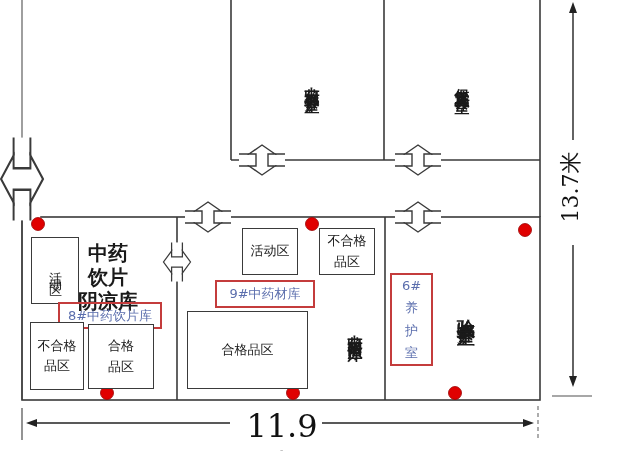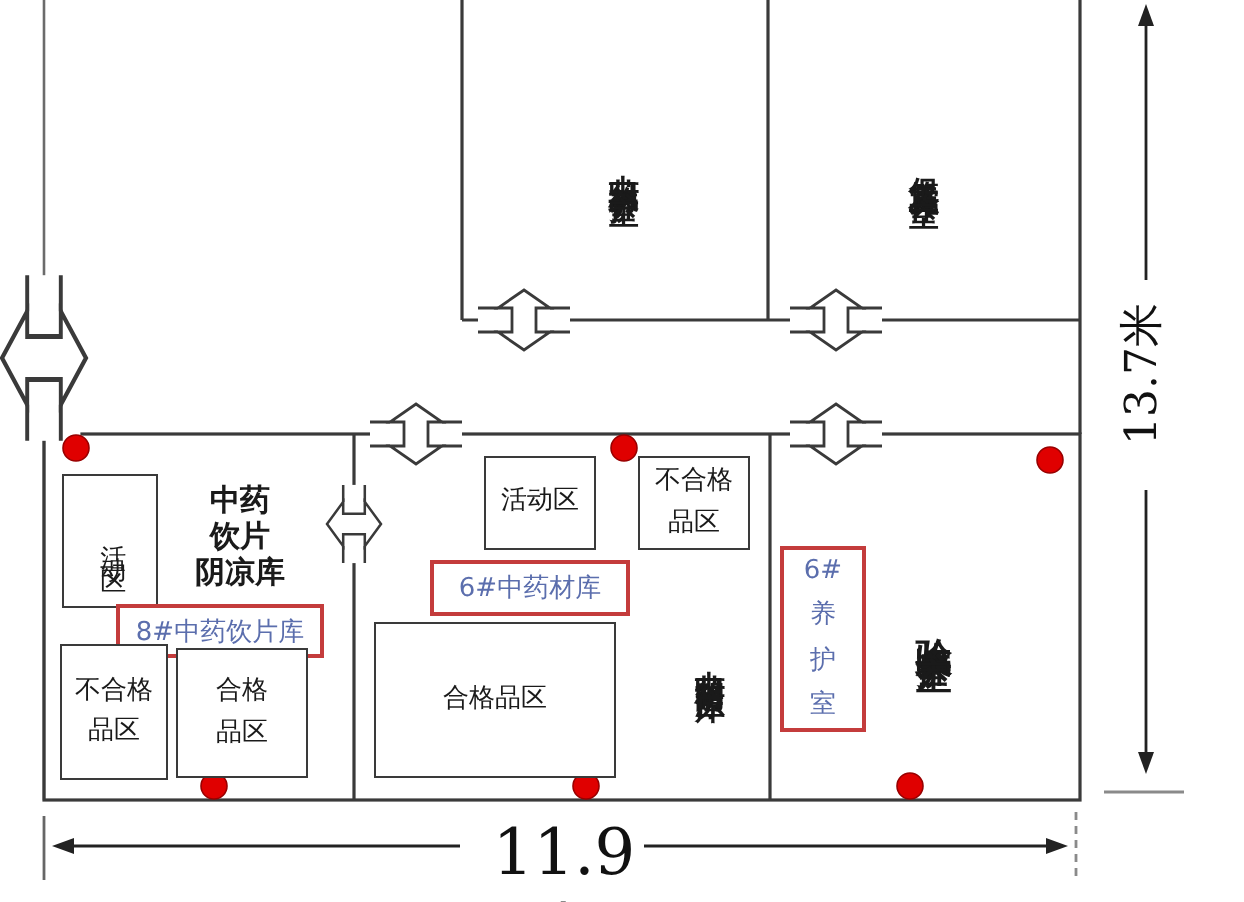--- a/index.html
+++ b/index.html
@@ -90,36 +90,36 @@
       <circle cx="525" cy="230" r="6.5"></circle>
       <circle cx="107" cy="393" r="6.5"></circle>
       <circle cx="293" cy="393" r="6.5"></circle>
       <circle cx="455" cy="393" r="6.5"></circle>
     </g>
   </svg>
 
   <div class="roomname vtext abs" style="left:293px;top:28px;width:28px;height:106px;font-size:15px;">中药材养护室</div>
   <div class="roomname vtext abs" style="left:443px;top:31px;width:28px;height:102px;font-size:15px;">保管员工作室</div>
 
-  <div class="roomname" style="left:88px;top:241px;width:64px;font-size:15px;">中药
+  <div class="roomname" style="left:76px;top:241px;width:64px;font-size:20px;">中药
 饮片
 阴凉库</div>
   <div class="zonebox" style="left:31px;top:237px;width:46px;height:65px;">
     <span class="vtext" style="letter-spacing:6px;">活动区</span>
   </div>
   <div class="tagbox" style="left:58px;top:302px;width:100px;height:23px;">8#中药饮片库</div>
   <div class="zonebox" style="left:30px;top:322px;width:52px;height:66px;">不合格
 品区</div>
   <div class="zonebox" style="left:88px;top:324px;width:64px;height:63px;">合格
 品区</div>
 
   <div class="zonebox" style="left:242px;top:228px;width:54px;height:45px;">活动区</div>
   <div class="zonebox" style="left:319px;top:228px;width:54px;height:45px;">不合格
 品区</div>
-  <div class="tagbox" style="left:215px;top:280px;width:96px;height:24px;">6#中药材库</div>
+  <div class="tagbox" style="left:215px;top:280px;width:96px;height:24px;">9#中药材库</div>
   <div class="zonebox" style="left:187px;top:311px;width:119px;height:76px;font-size:13px;">合格品区</div>
   <div class="roomname vtext abs" style="left:338px;top:281px;width:26px;height:96px;font-size:15px;">中药材阴凉库</div>
 
   <div class="tagbox" style="left:390px;top:273px;width:39px;height:89px;line-height:1.7;">6#
 养
 护
 室</div>
   <div class="roomname vtext abs" style="left:447px;top:261px;width:30px;height:98px;font-size:18px;">验收养护室</div>
 
   <div class="dimlabel" style="left:519px;top:174px;width:100px;height:26px;font-size:22px;transform:rotate(-90deg);">13.7米</div>

